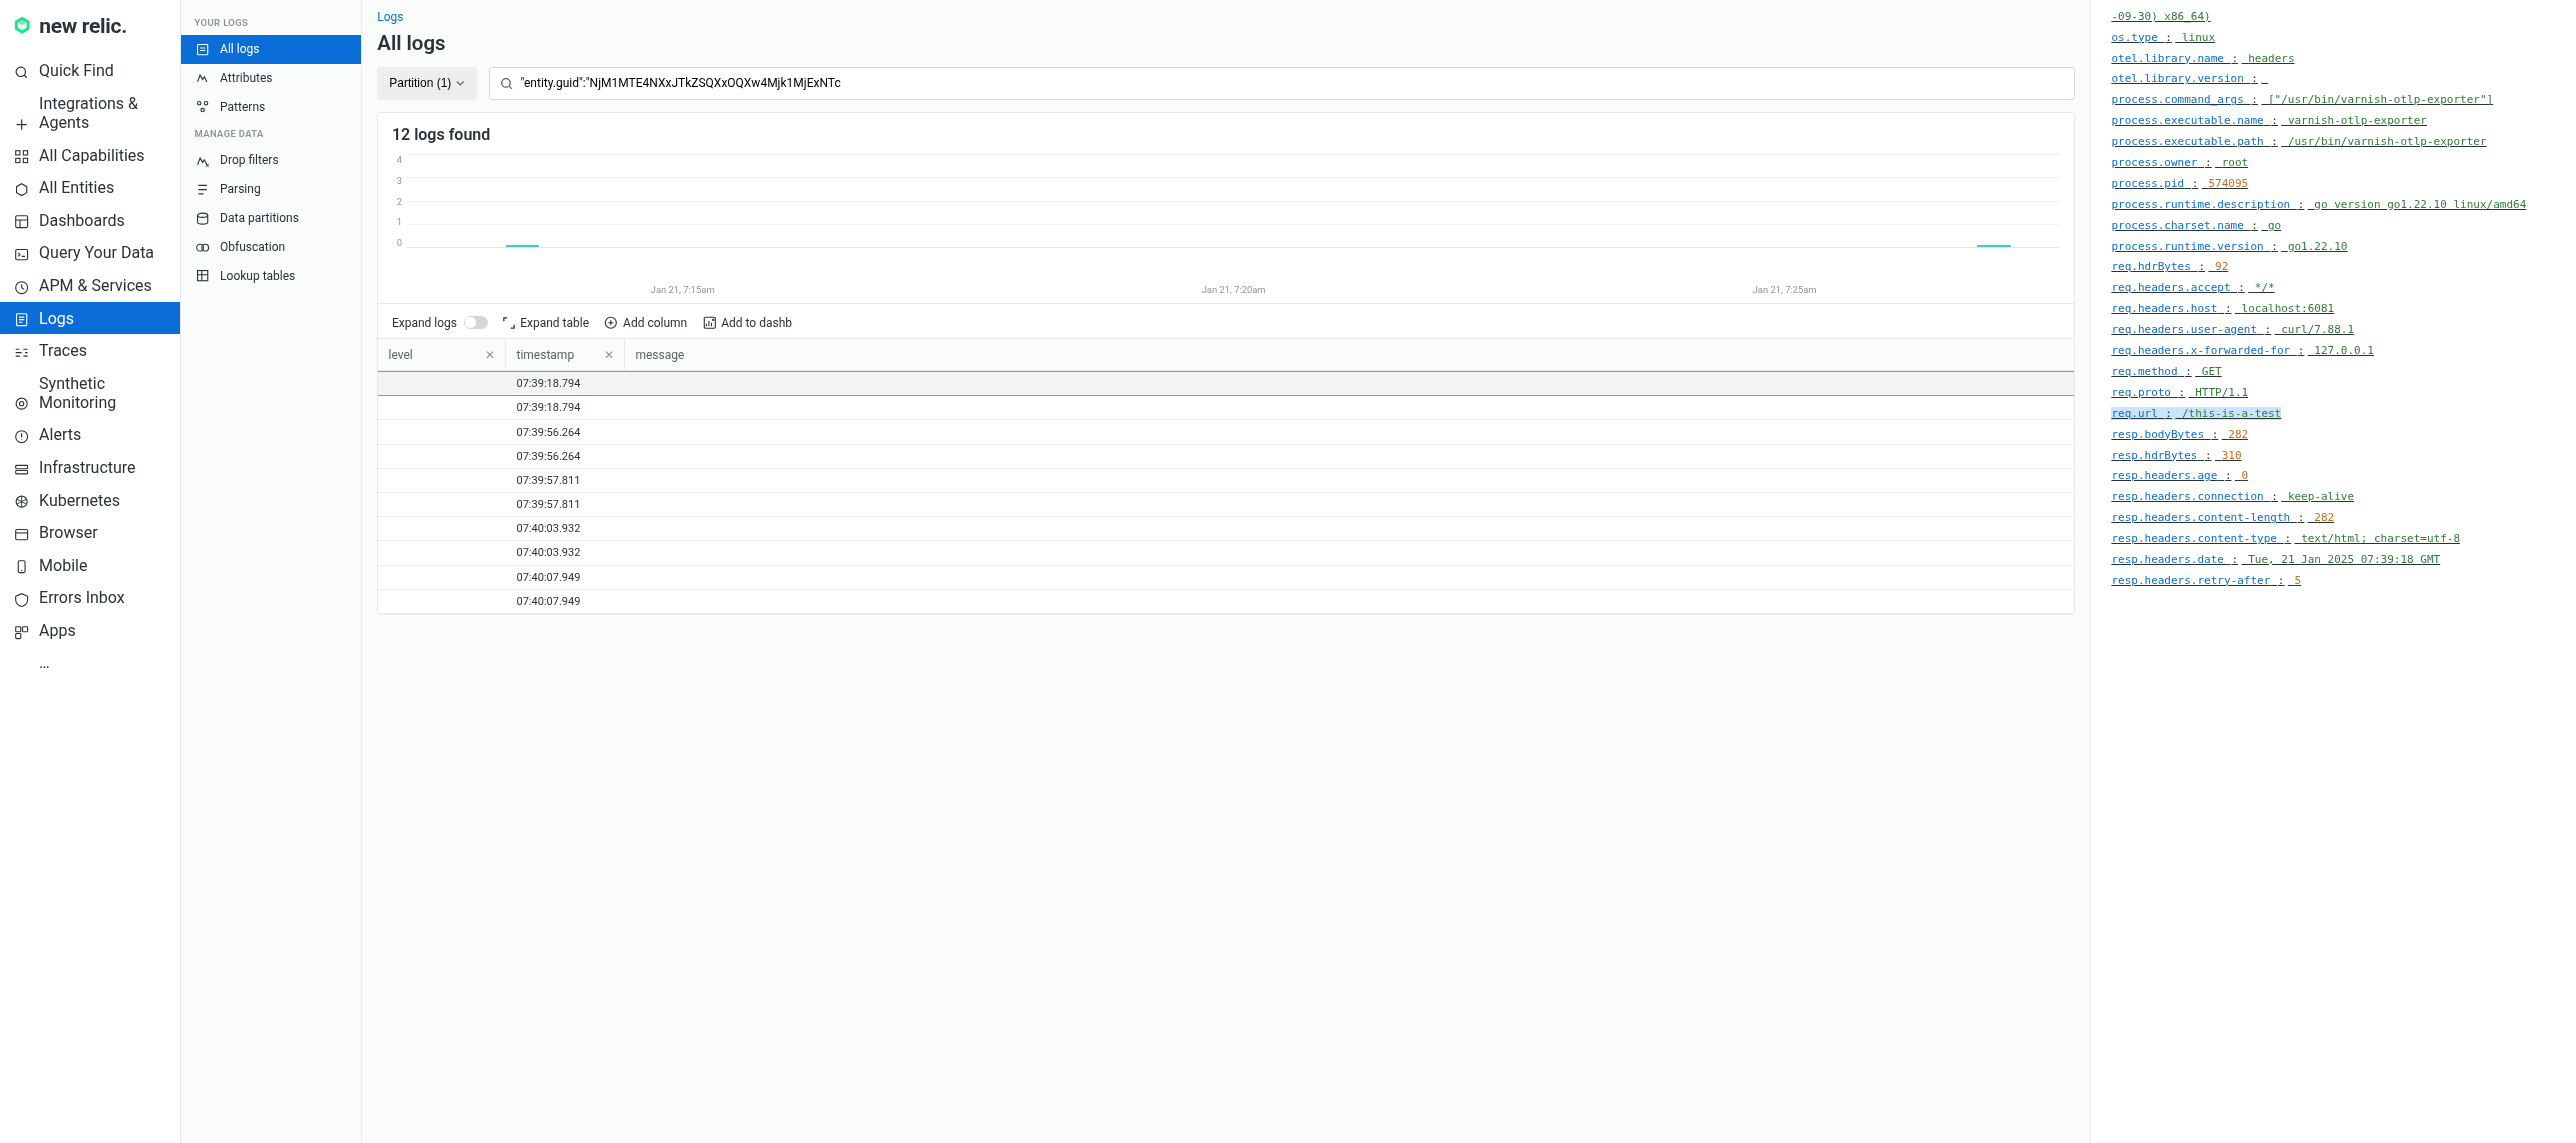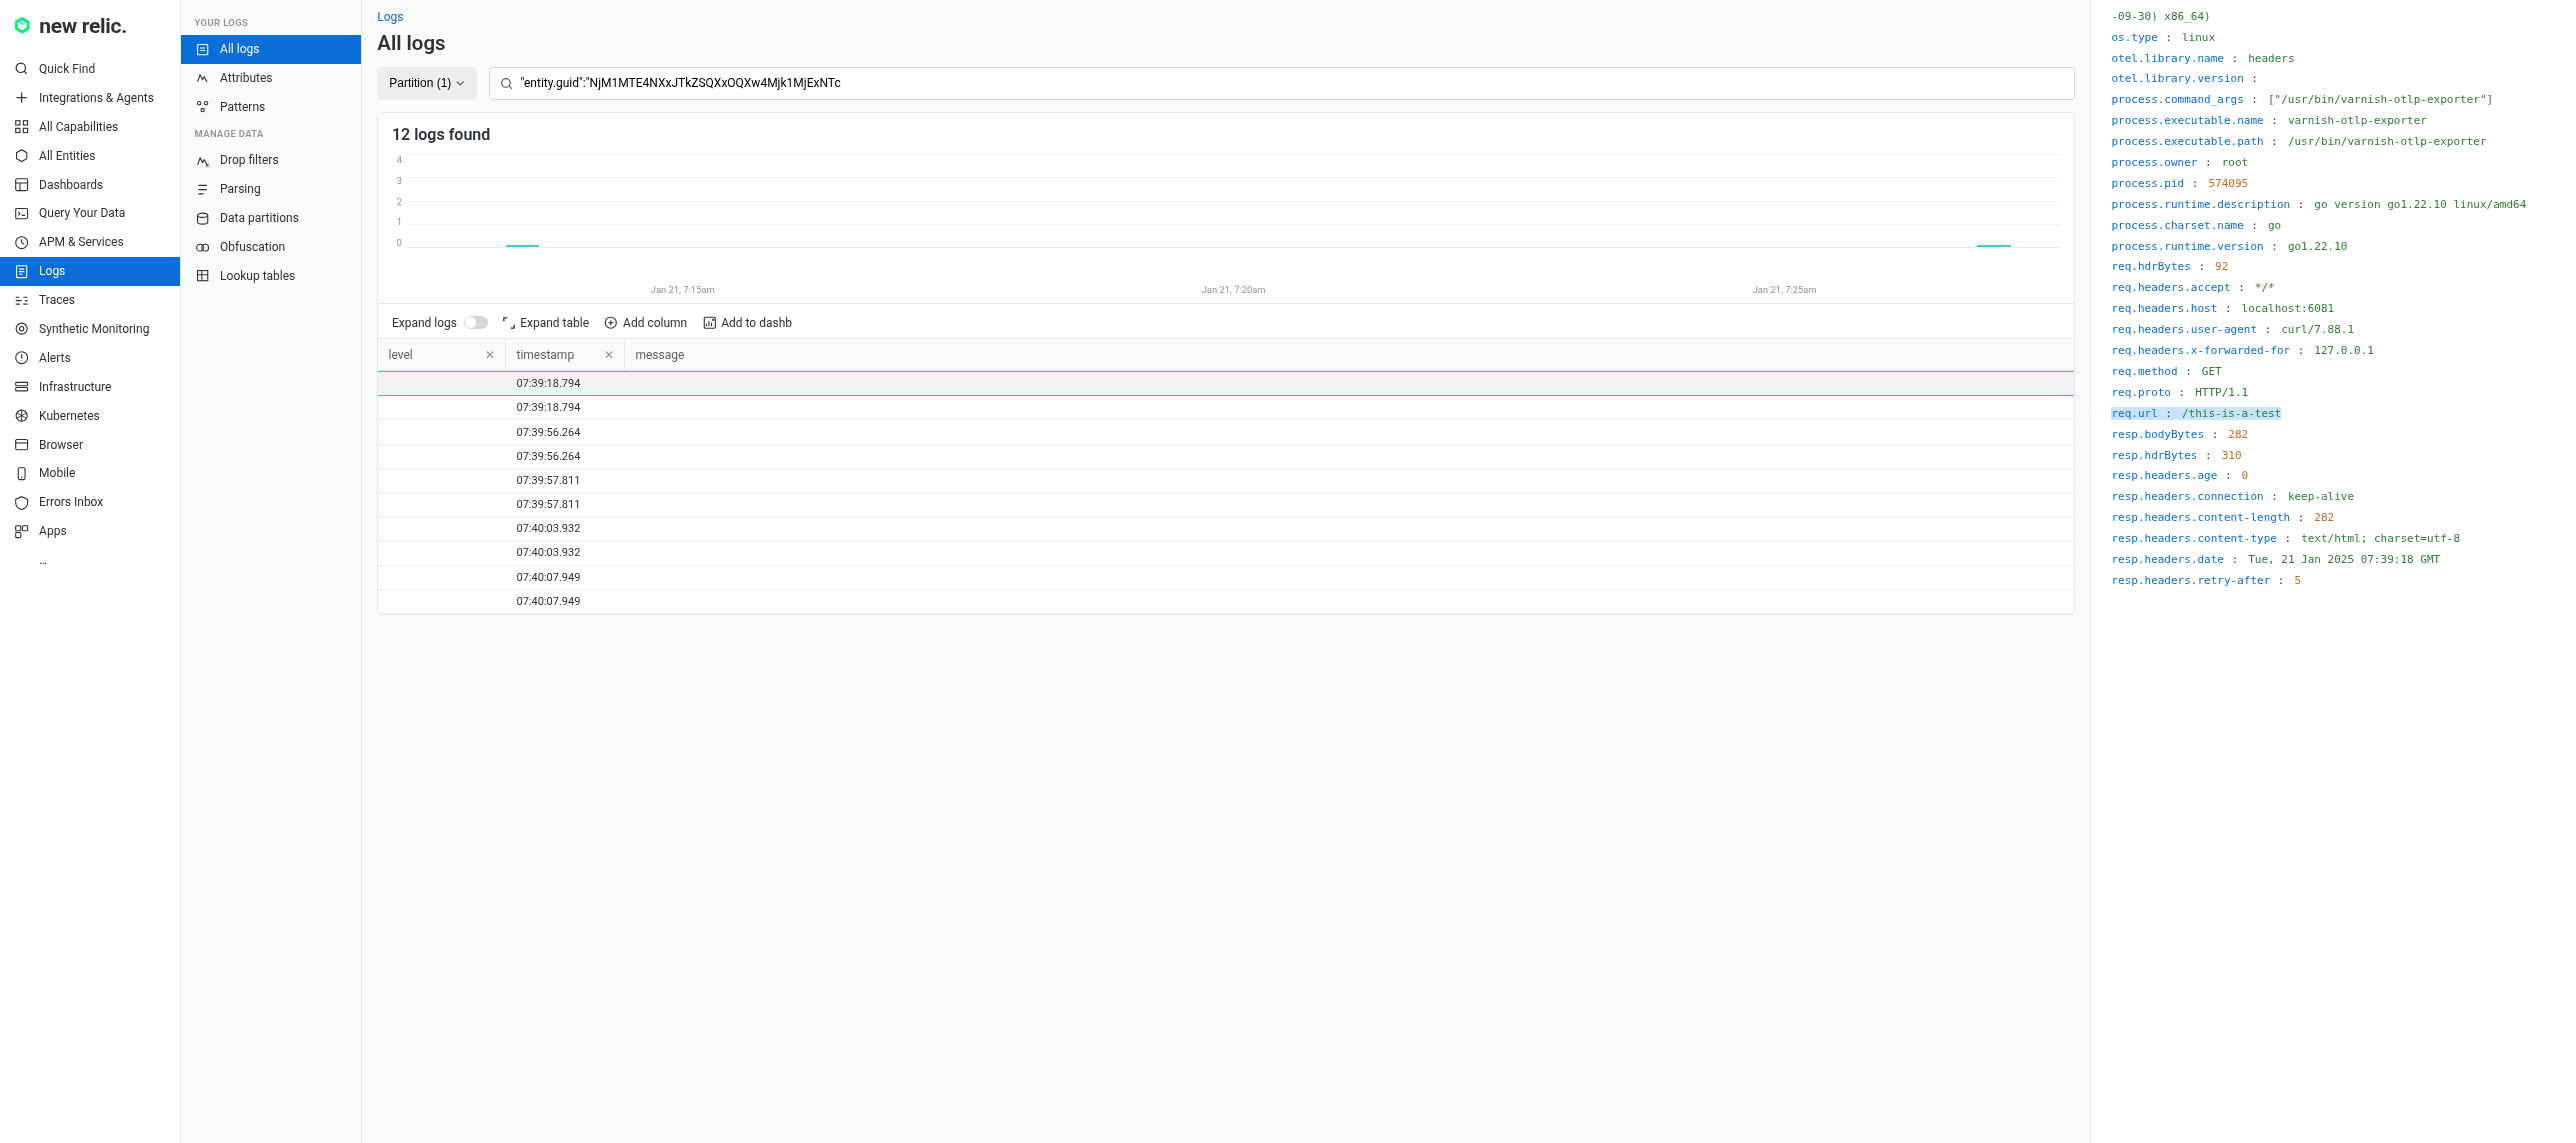--- a/index.html
+++ b/index.html
@@ -5,21 +5,21 @@
 * { box-sizing: border-box; margin: 0; padding: 0; }
 body { font-family: -apple-system, BlinkMacSystemFont, "Segoe UI", Roboto, sans-serif; font-size: 12px; color: #293338; background: #fff; overflow: hidden; }
 .app { display: flex; height: 100vh; }
 
 
 .sidebar-main { width: 181px; border-right: 0.9px solid #e7e9ea; display: flex; flex-direction: column; background: #fff; }
 .logo { padding: 13.6px 12px; display: flex; align-items: center; gap: 6.8px; }
 .logo-mark { width: 20.4px; height: 20.4px; }
 .logo-text { font-size: 21px; font-weight: 700; letter-spacing: -0.3px; }
 .nav { flex: 1; overflow-y: auto; padding: 3.4px 0; }
-.nav-item { display: flex; align-items: center; gap: 10.2px; padding: 6.8px 13.6px; color: #293338; cursor: pointer; font-size: 12px; }
+.nav-item { display: flex; align-items: flex-end; gap: 10.2px; padding: 6.8px 13.6px; color: #293338; cursor: pointer; font-size: 16px; }
 .nav-item.active { background: #0b6dd7; color: #fff; }
 .nav-icon { width: 15.3px; height: 15.3px; flex-shrink: 0; display: inline-flex; align-items: center; justify-content: center; }
 
 
 .sidebar-sec { width: 181px; border-right: 0.9px solid #e7e9ea; background: #fafbfb; padding-top: 10.2px; }
 .sec-header { font-size: 9.4px; font-weight: 600; color: #8e9494; letter-spacing: 0.4px; padding: 6.8px 13.6px; }
 .sec-item { display: flex; align-items: center; gap: 10.2px; padding: 6.8px 13.6px; cursor: pointer; font-size: 12px; color: #293338; }
 .sec-item.active { background: #0b6dd7; color: #fff; }
 
 
@@ -57,21 +57,21 @@
 .th.msg { flex: 1; }
 .tbl-body .tr { display: flex; border-bottom: 0.9px solid #eef0f0; font-size: 11px; }
 .tbl-body .tr:first-child { background: #f2f4f4; border-top: 1.7px solid #2ec98f; border-bottom: 1.7px solid #2ec98f; }
 .td { padding: 5.1px 10.2px; }
 .td.level { width: 128px; }
 .td.ts { width: 119px; }
 .td.msg { flex: 1; }
 
 
 .detail { width: 486px; border-left: 0.9px solid #e7e9ea; background: #fff; font-family: ui-monospace, SFMono-Regular, Menlo, monospace; font-size: 11px; line-height: 1.9; padding: 6.8px 0 6.8px 20.4px; overflow-y: auto; }
-.kv { white-space: pre-wrap; word-break: break-all; }
+.kv { white-space: pre-wrap; word-break: break-all; text-decoration: underline; }
 .key { color: #0b6dd7; }
 .sep { color: #293338; margin: 0 3.4px 0 0.9px; }
 .v-str { color: #2e7d32; }
 .v-num { color: #d0681a; }
 .v-const { color: #2e7d32; }
 .hl { background: #c9e4ff; }
 .frag { color: #2e7d32; }
 
 svg { display: block; }
 </style>

